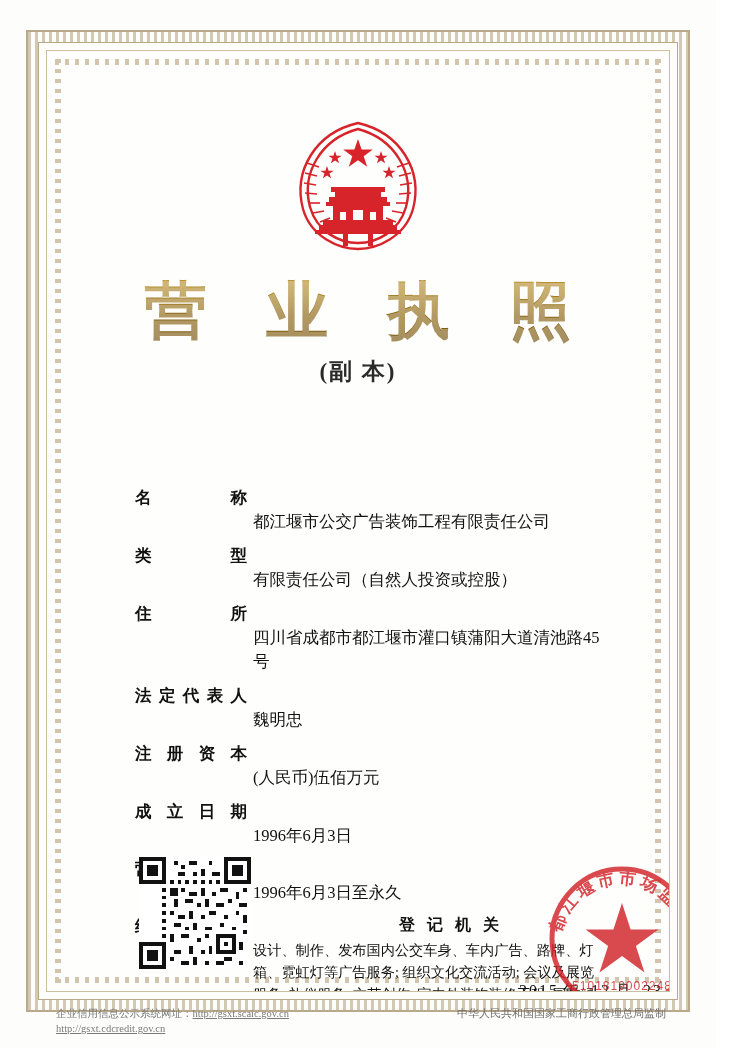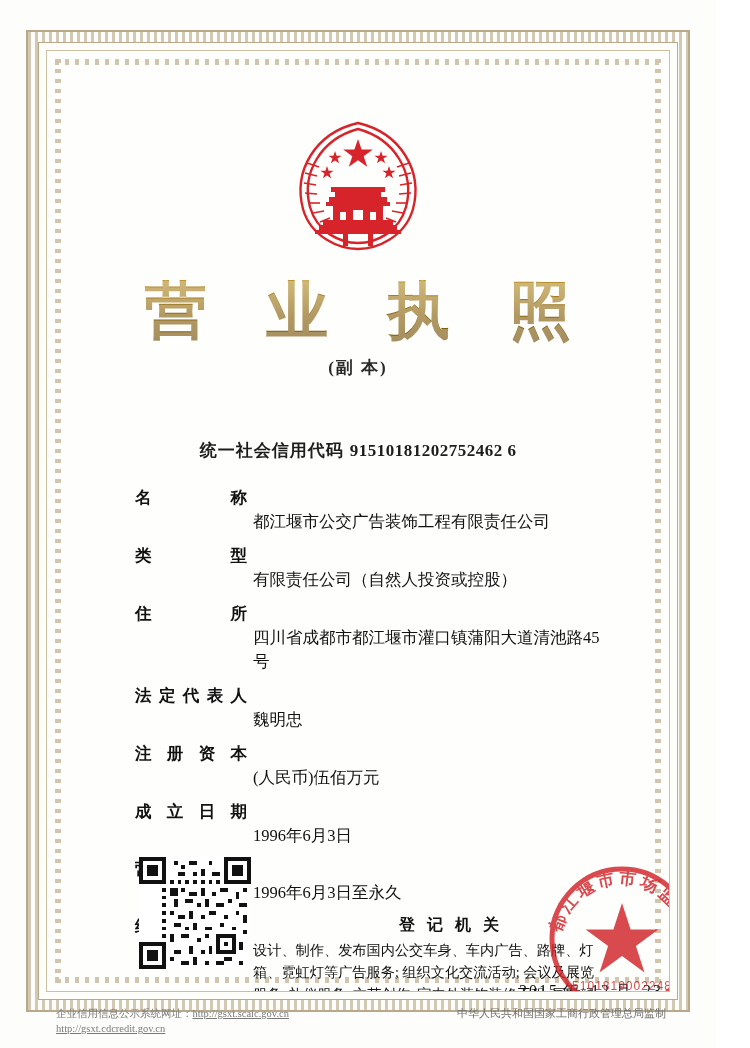--- a/index.html
+++ b/index.html
@@ -102,21 +102,21 @@
     background-clip: text;
     -webkit-text-fill-color: transparent;
     text-shadow: 0 1px 0 rgba(255,255,255,0.35);
   }
   .subtitle {
     position: absolute;
     top: 305px;
     left: 0;
     right: 0;
     text-align: center;
-    font-size: 17px;
+    font-size: 23px;
     font-weight: bold;
     color: #2a2a2a;
     letter-spacing: 2px;
   }
 
   
   .credit-line {
     position: absolute;
     top: 388px;
     left: 0;
@@ -314,23 +314,20 @@
             <g fill="#d7242b">
               <rect x="60" y="125" width="5" height="12"></rect>
               <rect x="85" y="125" width="5" height="12"></rect>
             </g>
           </svg>
         </div>
 
         <div class="title">营 业 执 照</div>
         <div class="subtitle">(副 本)</div>
 
-        <div class="credit-line">
-          <span class="label">统一社会信用代码</span><span class="value">91510181202752462 6</span>
-        </div>
 
         <div class="fields">
           <div class="row">
             <div class="flabel">
                 <span>名</span>
                 <span>称</span>
               </div>
             <div class="fvalue">都江堰市公交广告装饰工程有限责任公司</div>
           </div>
           <div class="row">

